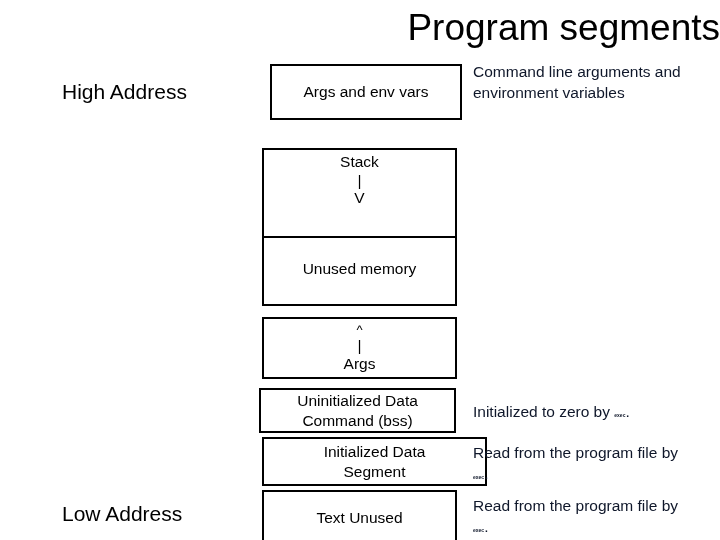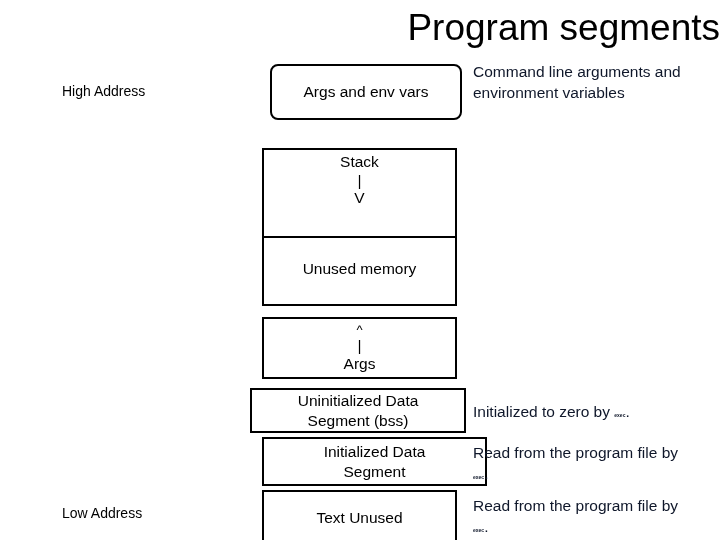--- a/index.html
+++ b/index.html
@@ -31,21 +31,21 @@
     font-size: 37px;
     line-height: 44px;
     font-weight: 400;
     letter-spacing: 0px;
     white-space: nowrap;
   }
 
   
   .addr-label {
     position: absolute;
-    font-size: 14px;
+    font-size: 21px;
     line-height: 19px;
     font-weight: 400;
     white-space: nowrap;
   }
   #label-high-address { left: 62px;  top: 82px; }
   #label-low-address  { left: 62px;  top: 504px; }
 
   
   .seg-box {
     position: absolute;
@@ -70,27 +70,27 @@
     line-height: 17px;
     white-space: nowrap;
   }
   .arrow-caret {
     display: block;
     font-size: 13px;
     line-height: 14px;
     white-space: nowrap;
   }
 
-  #box-args     { left: 270px; top: 64px;  width: 192px; height: 56px; border-radius: 8px; }
+  #box-args     { left: 270px; top: 64px;  width: 192px; height: 56px; }
   #box-stack    { left: 262px; top: 132px; width: 195px; height: 93px;
                   justify-content: flex-start; padding-top: 2px; margin-top: 16px; }
   #box-unused   { left: 262px; top: 236px; width: 195px; height: 70px; }
   #box-heap     { left: 262px; top: 317px; width: 195px; height: 62px;
                   justify-content: flex-end; padding-bottom: 3px; }
-  #box-bss      { left: 250px; top: 388px; width: 216px; height: 45px; }
+  #box-bss      { left: 259px; top: 388px; width: 197px; height: 45px; }
   #box-data     { left: 262px; top: 437px; width: 225px; height: 49px; }
   #box-text     { left: 262px; top: 490px; width: 195px; height: 58px;
                   justify-content: flex-start; padding-top: 16px; }
 
   
   #box-unused .seg-label { position: relative; top: -7px; margin-top: 10px; }
 
   
   .note {
     position: absolute;
@@ -138,21 +138,21 @@
   </div>
 
   <div class="seg-box" id="box-heap">
     <span class="arrow-caret">^</span>
     <span class="arrow-line">|</span>
     <span class="seg-label">Args</span>
   </div>
 
   <div class="seg-box" id="box-bss">
     <span class="seg-label">Uninitialized Data</span>
-    <span class="seg-label">Segment (bss)</span>
+    <span class="seg-label">Command (bss)</span>
   </div>
 
   <div class="seg-box" id="box-data">
     <span class="seg-label">Initialized Data</span>
     <span class="seg-label">Segment</span>
   </div>
 
   <div class="seg-box" id="box-text">
     <span class="seg-label">Text Unused</span>
   </div>

